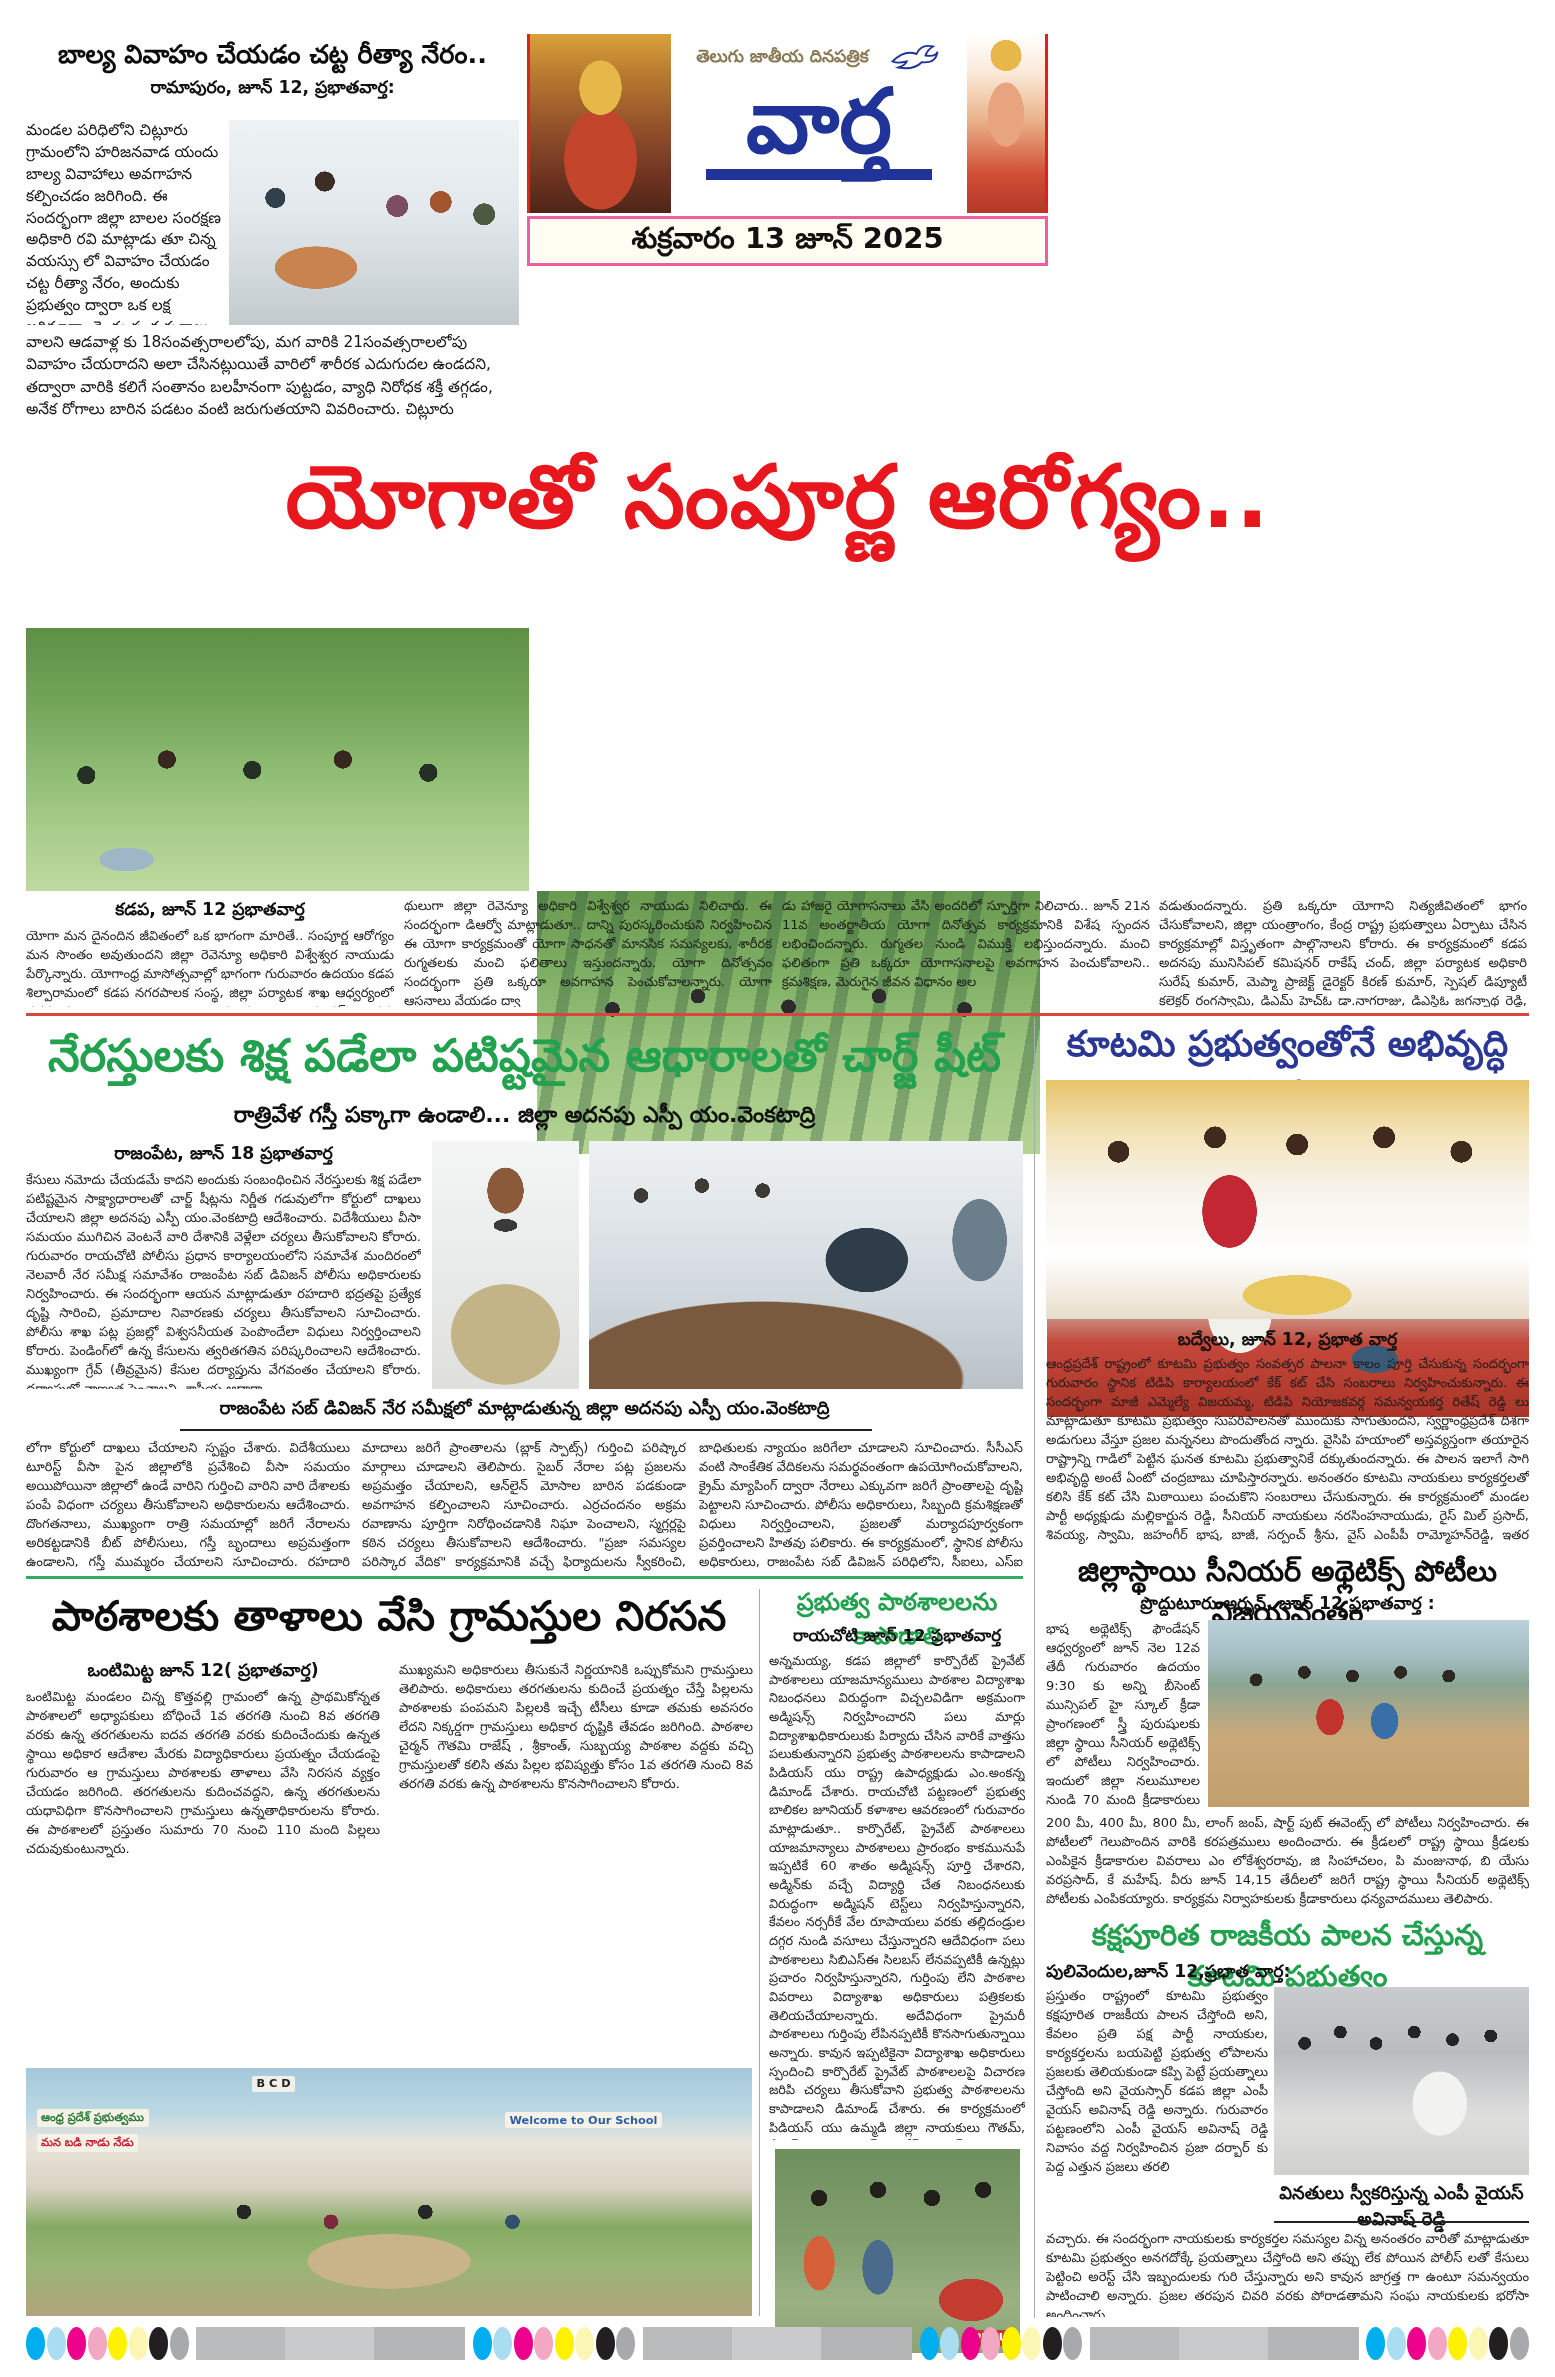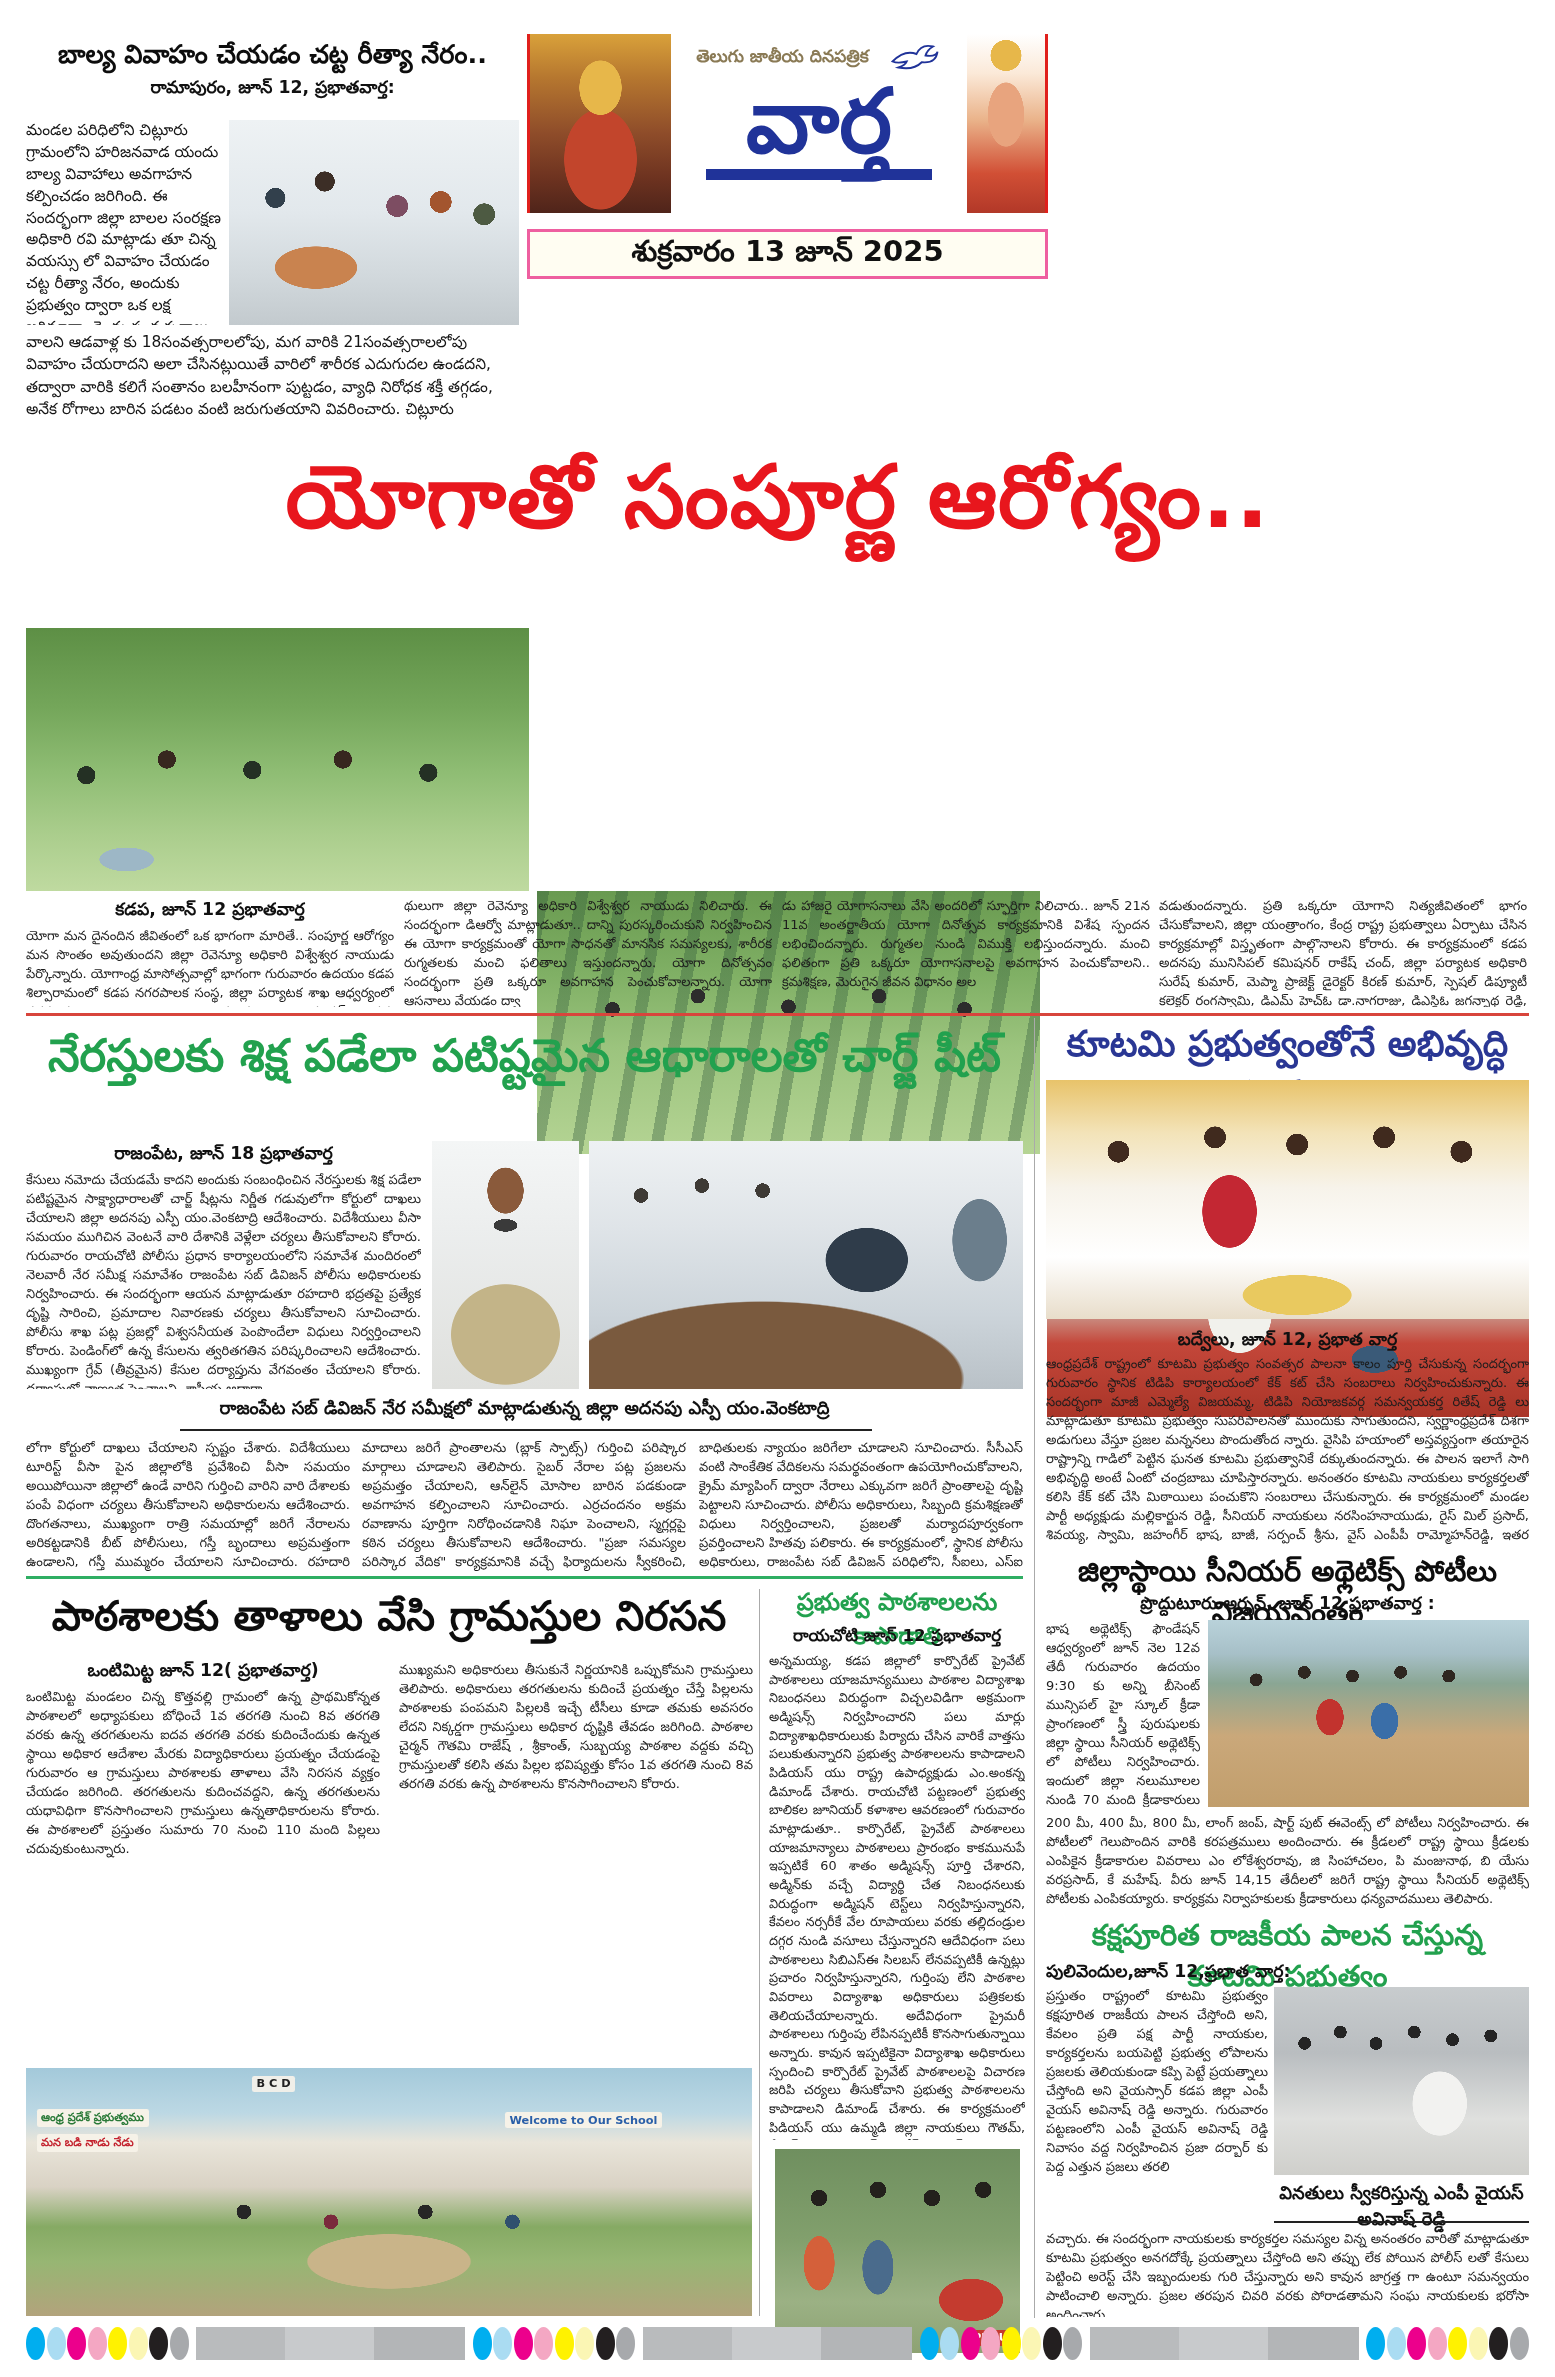--- a/index.html
+++ b/index.html
@@ -34,21 +34,21 @@
   .photo.deity{width:141px;height:179px;background:
      radial-gradient(35px 45px at 50% 30%,#e7b74a 0 60%,transparent 61%),
      radial-gradient(60px 83px at 50% 70%,#c2452c 0 60%,transparent 61%),
      linear-gradient(180deg,#d9a13a 0%,#b5762f 25%,#8f4d2a 55%,#6e3320 80%,#4f241a 100%);}
   .mast-center{flex:1;display:flex;flex-direction:column;align-items:center;justify-content:flex-start;padding-top:7.5px;}
   .mast-tag-row{display:flex;align-items:center;gap:19px;}
   .mast-tag{font-size:17.3px;font-weight:bold;color:#8a7a55;}
   .dove svg{display:block;}
   .mast-title{font-size:89px;font-weight:bold;color:#203399;line-height:1.05;}
   .mast-underline{width:226px;height:10.5px;background:#203399;margin-top:1.5px;}
-  .mast-date{height:44px;margin-top:16px;border:3px solid #ee5fa0;background:#fffdf2;
+  .mast-date{height:44px;margin-top:3px;border:3px solid #ee5fa0;background:#fffdf2;
              display:flex;align-items:center;justify-content:center;
              font-size:29px;font-weight:bold;color:#111;}
 
   
   .photo.cake1{background:
      radial-gradient(19.6px 19.6px at 12% 34%,#4a2d20 0 60%,transparent 61%),
      radial-gradient(19.6px 19.6px at 28% 27%,#4a2d20 0 60%,transparent 61%),
      radial-gradient(19.6px 19.6px at 46% 25%,#4a2d20 0 60%,transparent 61%),
      radial-gradient(19.6px 19.6px at 64% 27%,#4a2d20 0 60%,transparent 61%),
      radial-gradient(19.6px 19.6px at 82% 31%,#4a2d20 0 60%,transparent 61%),
@@ -225,20 +225,21 @@
     </div>
     <div class="ycol body" style="left:378px">థులుగా జిల్లా రెవెన్యూ అధికారి విశ్వేశ్వర నాయుడు నిలిచారు. ఈ సందర్భంగా డిఆర్వో మాట్లాడుతూ.. దాన్ని పురస్కరించుకుని నిర్వహించిన ఈ యోగా కార్యక్రమంతో యోగా సాధనతో మానసిక సమస్యలకు, శారీరక రుగ్మతలకు మంచి ఫలితాలు ఇస్తుందన్నారు. యోగా దినోత్సవం సందర్భంగా ప్రతి ఒక్కరూ అవగాహన పెంచుకోవాలన్నారు. యోగా ఆసనాలు వేయడం ద్వా</div>
     <div class="ycol body" style="left:756px">డు హాజరై యోగాసనాలు వేసి అందరిలో స్ఫూర్తిగా నిలిచారు.. జూన్ 21న 11వ అంతర్జాతీయ యోగా దినోత్సవ కార్యక్రమానికి విశేష స్పందన లభించిందన్నారు. రుగ్మతల నుండి విముక్తి లభిస్తుందన్నారు. మంచి ఫలితంగా ప్రతి ఒక్కరూ యోగాసనాలపై అవగాహన పెంచుకోవాలని.. క్రమశిక్షణ, మెరుగైన జీవన విధానం అల</div>
     <div class="ycol body" style="left:1133px">వడుతుందన్నారు. ప్రతి ఒక్కరూ యోగాని నిత్యజీవితంలో భాగం చేసుకోవాలని, జిల్లా యంత్రాంగం, కేంద్ర రాష్ట్ర ప్రభుత్వాలు ఏర్పాటు చేసిన కార్యక్రమాల్లో విస్తృతంగా పాల్గొనాలని కోరారు. ఈ కార్యక్రమంలో కడప అదనపు మునిసిపల్ కమిషనర్ రాకేష్ చంద్, జిల్లా పర్యాటక అధికారి సురేష్ కుమార్, మెప్మా ప్రాజెక్ట్ డైరెక్టర్ కిరణ్ కుమార్, స్పెషల్ డిప్యూటీ కలెక్టర్ రంగస్వామి, డిఎమ్ హెచ్ఓ డా.నాగరాజు, డిఎస్డిఓ జగన్నాథ రెడ్డి, ఆయుష్ నోడల్ అధికారులు, పలువురు ఉద్యోగులు, ఎన్జీవో ప్రతినిధులు, మహిళా సంఘాల సభ్యులు పాల్గొన్నారు.</div>
   </section>
 
   <div class="abs rule-red" style="left:26px;top:1013px;width:1503px"></div>
 
   <section class="abs" style="left:26px;top:1024px;width:997px;height:555px">
     <h2 class="green-head" style="position:absolute;top:4.5px;left:0;width:997px">నేరస్తులకు శిక్ష పడేలా పటిష్టమైన ఆధారాలతో  చార్జ్ షీట్</h2>
+    <div class="subhead" style="position:absolute;top:78px;left:0;width:997px">రాత్రివేళ గస్తీ పక్కాగా ఉండాలి... జిల్లా అదనపు ఎస్పీ యం.వెంకటాద్రి</div>
     <div style="position:absolute;top:117px;left:0;width:395px;height:248px;overflow:hidden">
       <div class="dateline">రాజంపేట, జూన్ 18 ప్రభాతవార్త</div>
       <div class="body">కేసులు నమోదు చేయడమే కాదని అందుకు సంబంధించిన నేరస్తులకు శిక్ష పడేలా పటిష్టమైన సాక్ష్యాధారాలతో చార్జ్ షీట్లను నిర్ణీత గడువులోగా కోర్టులో దాఖలు చేయాలని జిల్లా అదనపు ఎస్పీ యం.వెంకటాద్రి ఆదేశించారు. విదేశీయులు వీసా సమయం ముగిచిన వెంటనే వారి దేశానికి వెళ్లేలా చర్యలు తీసుకోవాలని కోరారు. గురువారం రాయచోటి పోలీసు ప్రధాన కార్యాలయంలోని సమావేశ మందిరంలో నెలవారీ నేర సమీక్ష సమావేశం రాజంపేట సబ్ డివిజన్ పోలీసు అధికారులకు నిర్వహించారు. ఈ సందర్భంగా ఆయన మాట్లాడుతూ రహదారి భద్రతపై ప్రత్యేక దృష్టి సారించి, ప్రమాదాల నివారణకు చర్యలు తీసుకోవాలని సూచించారు. పోలీసు శాఖ పట్ల ప్రజల్లో విశ్వసనీయత పెంపొందేలా విధులు నిర్వర్తించాలని కోరారు. పెండింగ్‌లో ఉన్న కేసులను త్వరితగతిన పరిష్కరించాలని ఆదేశించారు. ముఖ్యంగా గ్రేవ్ (తీవ్రమైన) కేసుల దర్యాప్తును వేగవంతం చేయాలని కోరారు. దర్యాప్తులో నాణ్యత పెంచాలని, శాస్త్రీయ ఆధారా</div>
     </div>
     <figure class="photo portrait" style="position:absolute;top:117px;left:406px;width:147px;height:248px"></figure>
     <figure class="photo meeting2" style="position:absolute;top:117px;left:563px;width:434px;height:248px"></figure>
     <div class="caption" style="position:absolute;top:373px;left:0;width:997px">రాజంపేట సబ్ డివిజన్ నేర సమీక్షలో మాట్లాడుతున్న జిల్లా అదనపు ఎస్పీ యం.వెంకటాద్రి</div>
     <div class="rule-black" style="position:absolute;top:405px;left:154px;width:692px"></div>
     <div class="ccol body" style="top:415px;left:0">లోగా కోర్టులో దాఖలు చేయాలని స్పష్టం చేశారు. విదేశీయులు టూరిస్ట్ వీసా పైన జిల్లాలోకి ప్రవేశించి వీసా సమయం అయిపోయినా జిల్లాలో ఉండే వారిని గుర్తించి వారిని వారి దేశాలకు పంపే విధంగా చర్యలు తీసుకోవాలని అధికారులను ఆదేశించారు. దొంగతనాలు, ముఖ్యంగా రాత్రి సమయాల్లో జరిగే నేరాలను అరికట్టడానికి బీట్ పోలీసులు, గస్తీ బృందాలు అప్రమత్తంగా ఉండాలని, గస్తీ ముమ్మరం చేయాలని సూచించారు. రహదారి భద్రతపై ప్రత్యేక దృష్టి</div>
     <div class="ccol body" style="top:415px;left:336px">మాదాలు జరిగే ప్రాంతాలను (బ్లాక్ స్పాట్స్) గుర్తించి పరిష్కార మార్గాలు చూడాలని తెలిపారు. సైబర్ నేరాల పట్ల ప్రజలను అప్రమత్తం చేయాలని, ఆన్‌లైన్ మోసాల బారిన పడకుండా అవగాహన కల్పించాలని సూచించారు. ఎర్రచందనం అక్రమ రవాణాను పూర్తిగా నిరోధించడానికి నిఘా పెంచాలని, స్మగ్లర్లపై కఠిన చర్యలు తీసుకోవాలని ఆదేశించారు. "ప్రజా సమస్యల పరిస్కార వేదిక" కార్యక్రమానికి వచ్చే ఫిర్యాదులను స్వీకరించి, వాటిపై తక్షణమే విచారణ జరిపి,</div>

